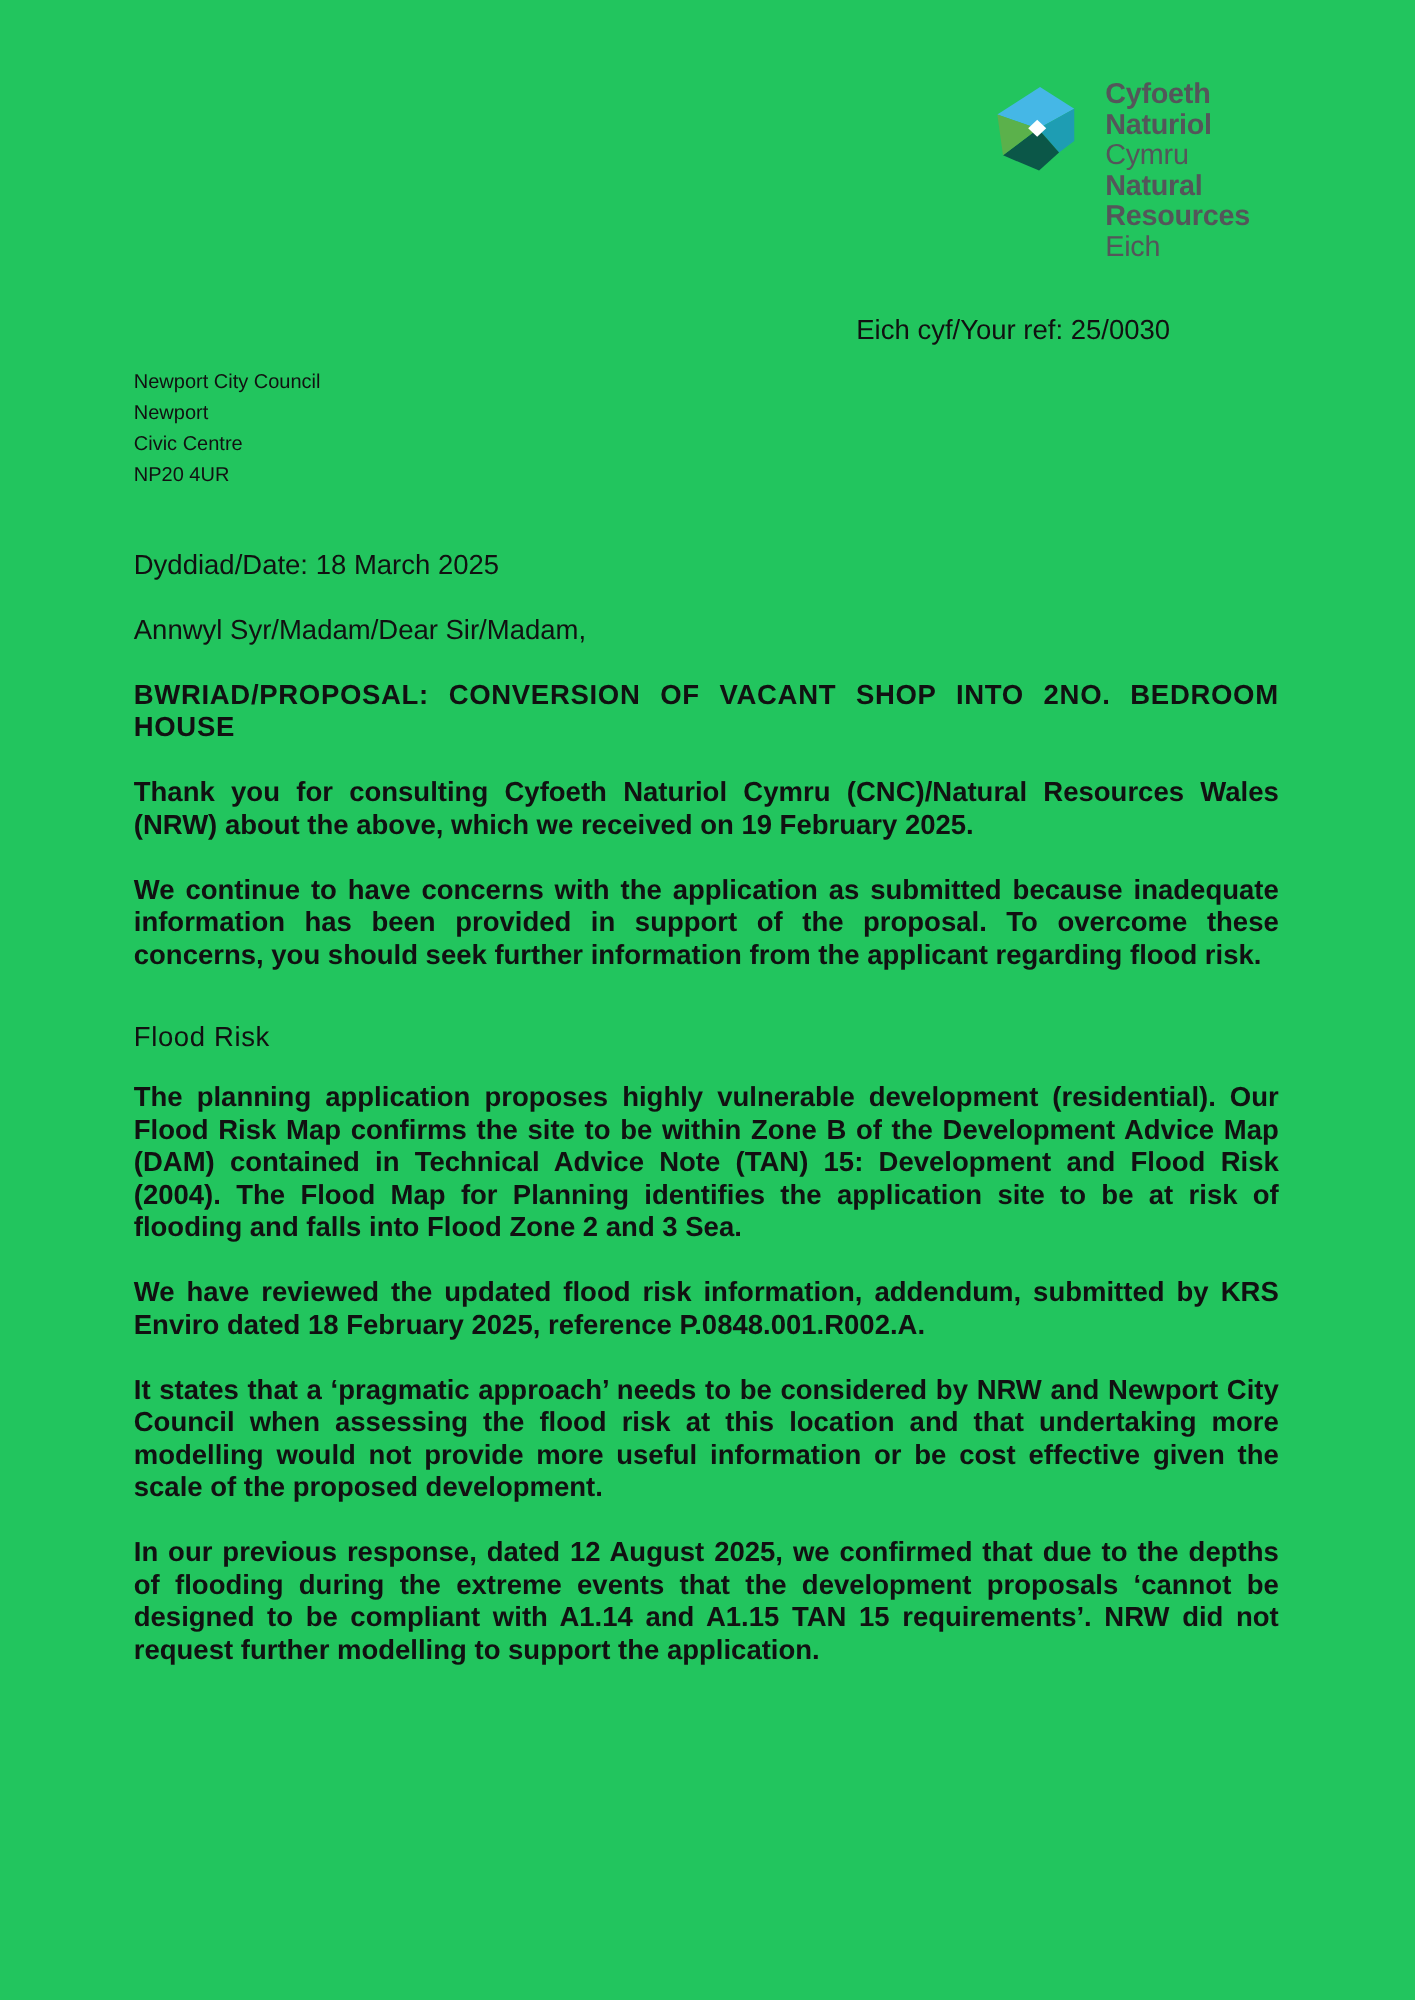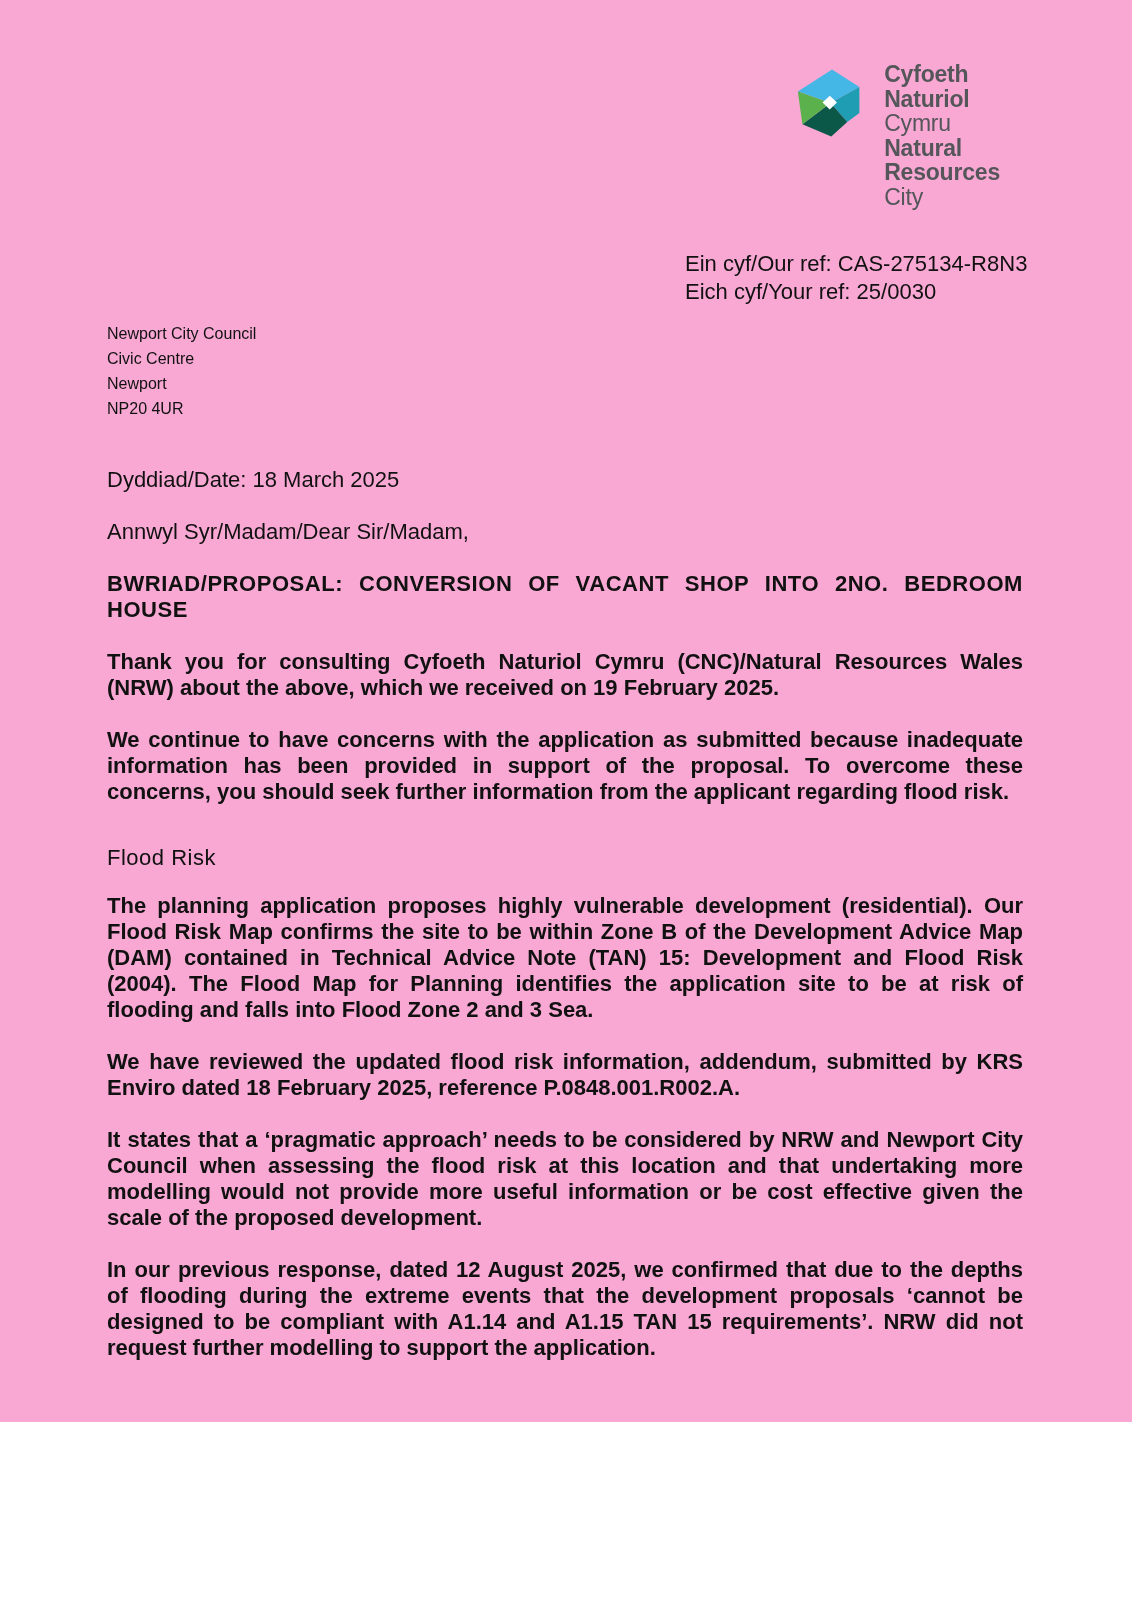--- a/index.html
+++ b/index.html
@@ -3,24 +3,24 @@
 <meta charset="utf-8">
 <style>
   html, body { margin: 0; padding: 0; background: #ffffff; }
   body {
     width: 1132px; height: 1600px; overflow: hidden;
     font-family: "Liberation Sans", "DejaVu Sans", sans-serif;
     color: #111111;
   }
   .page {
     position: relative;
-    width: 1132px; height: 1422px;
+    width: 1132px; height: 1600px;
     box-sizing: border-box;
     padding: 0 109px 0 107px;
-    background: #f9a8d4;
+    background: #22c55e;
   }
   
   .letterhead { position: relative; height: 232px; }
   .logo-block {
     position: absolute; top: 62px; right: 23px;
     display: flex; align-items: flex-start; gap: 17px;
   }
   .logo-mark { width: 76px; height: 78px; display: block; margin-top: 2px; }
   .logo-text { display: block; }
   .logo-text .wl {
@@ -56,34 +56,33 @@
         <polygon points="52,50 74,75 53,94 15,78" fill="#0B5748"></polygon>
         <polygon points="9,35 52,50 15,78" fill="#5BB14B"></polygon>
         <polygon points="51,40.5 60.5,49.5 51,58.5 41.5,49.5" fill="#ffffff"></polygon>
       </svg>
       <div class="logo-text">
         <div class="wl">Cyfoeth</div>
         <div class="wl">Naturiol</div>
         <div class="wl light">Cymru</div>
         <div class="wl">Natural</div>
         <div class="wl">Resources</div>
-        <div class="wl light">City</div>
+        <div class="wl light">Eich</div>
       </div>
     </div>
   </header>
 
   <div class="refs">
-    <div>Ein cyf/Our ref: CAS-275134-R8N3</div>
     <div>Eich cyf/Your ref: 25/0030</div>
   </div>
 
   <div class="recipient">
     <div>Newport City Council</div>
+    <div>Newport</div>
     <div>Civic Centre</div>
-    <div>Newport</div>
     <div>NP20 4UR</div>
   </div>
 
   <div class="bodytext">
     <div class="line date-line">Dyddiad/Date: 18 March 2025</div>
     <div class="line">Annwyl Syr/Madam/Dear Sir/Madam,</div>
 
     <p class="para subject">BWRIAD/PROPOSAL: CONVERSION OF VACANT SHOP INTO 2NO. BEDROOM HOUSE</p>
 
     <p class="para">Thank you for consulting Cyfoeth Naturiol Cymru (CNC)/Natural Resources Wales (NRW) about the above, which we received on 19 February 2025.</p>

